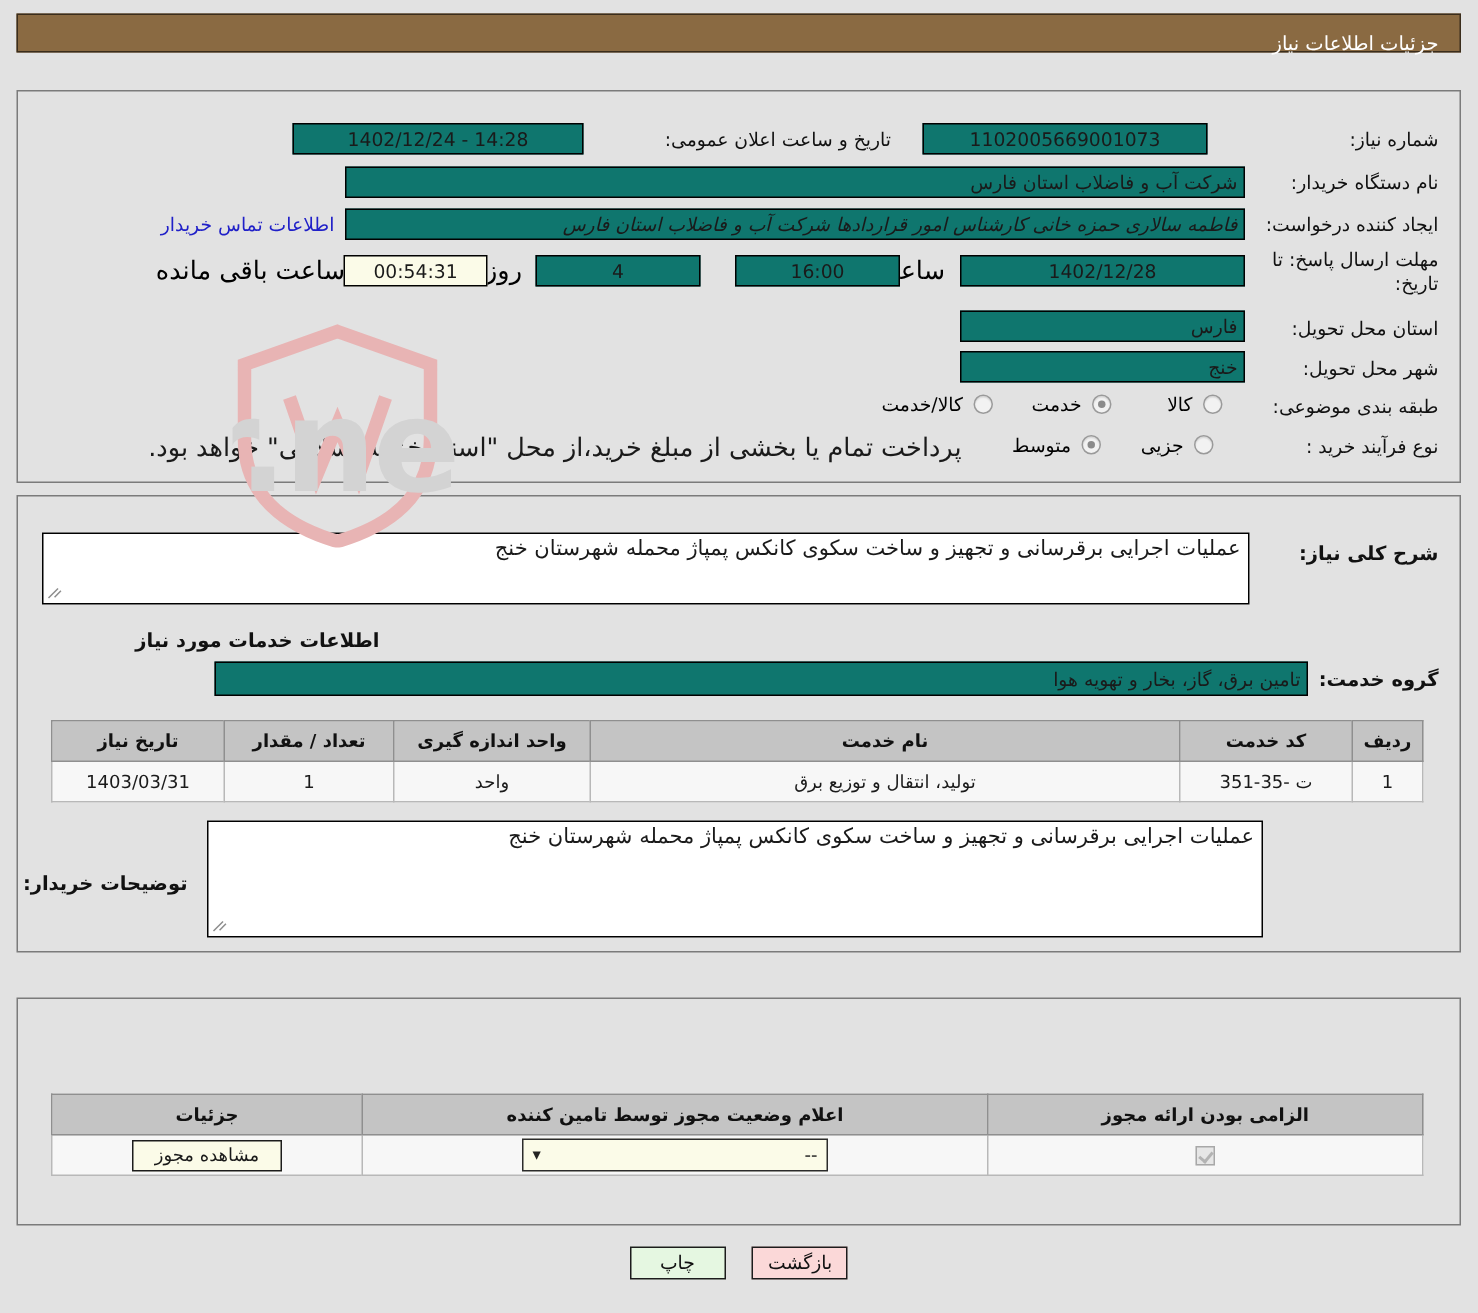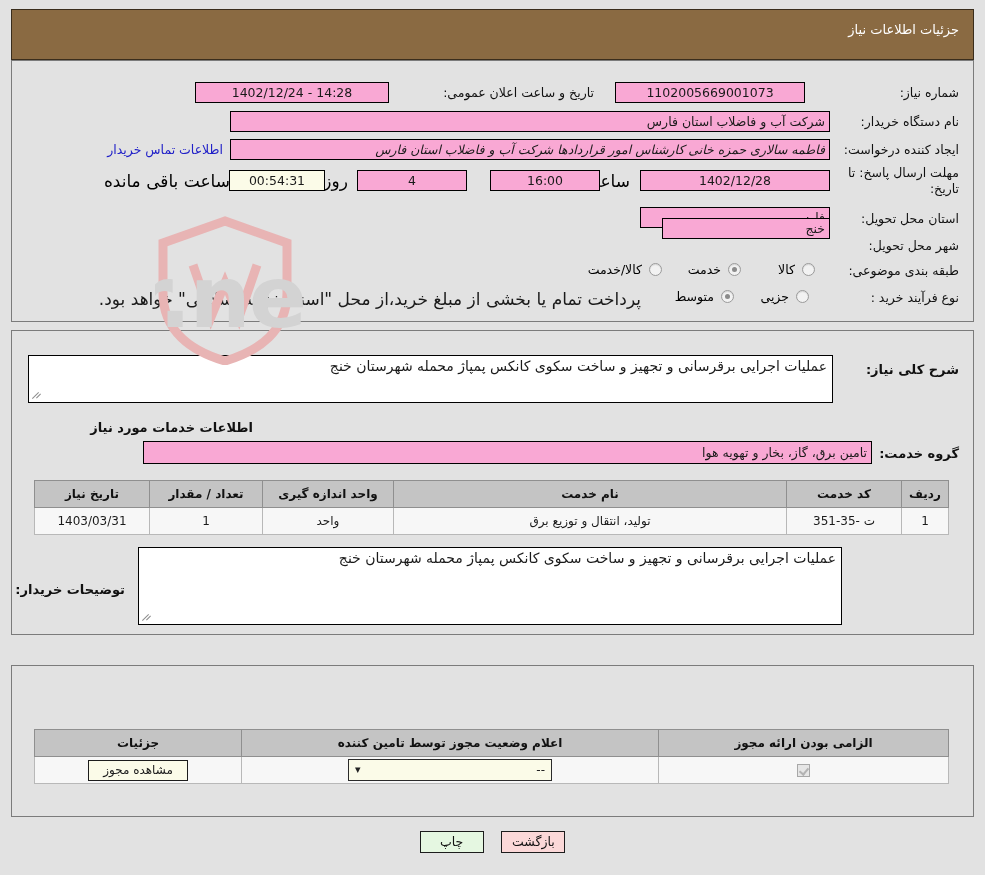--- a/index.html
+++ b/index.html
@@ -31,21 +31,21 @@
     opacity: 1;
   }
   .watermark svg { display: block; }
 
   
   .page-header {
     position: absolute;
     left: 11px;
     top: 9px;
     width: 963px;
-    height: 51px;
+    height: 26px;
     background: #8a6a42;
     border: 1px solid #3a2d1c;
     box-sizing: border-box;
   }
   .page-header .title {
     position: absolute;
     right: 14px;
     top: 12px;
     color: #ffffff;
     font-size: 13px;
@@ -67,21 +67,21 @@
   .lbl {
     position: absolute;
     font-size: 12.5px;
     color: #111;
     white-space: nowrap;
     line-height: 16px;
   }
   .fld {
     position: absolute;
     box-sizing: border-box;
-    background: #f9a8d4;
+    background: #0f766e;
     border: 1px solid #000000;
     height: 21px;
     line-height: 19px;
     font-size: 12.5px;
     color: #1a1a1a;
     padding: 0 4px;
     text-align: center;
     font-family: "DejaVu Sans", "Liberation Sans", sans-serif;
     overflow: hidden;
     white-space: nowrap;
@@ -337,21 +337,21 @@
 <div class="fld" style="right:385px; top:170px; width:110px;">16:00</div>
 <div class="fld" style="right:518px; top:170px; width:110px;">4</div>
 <span class="plain" style="right:637px; top:173px;">روز و</span>
 <div class="fld yellowish" style="right:660px; top:170px; width:96px;">00:54:31</div>
 <span class="plain" style="right:755px; top:173px;">ساعت باقی مانده</span>
 
 <span class="lbl" style="right:26px; top:211px;">استان محل تحویل:</span>
 <div class="fld rt" style="right:155px; top:207px; width:190px;">فارس</div>
 
 <span class="lbl" style="right:26px; top:238px;">شهر محل تحویل:</span>
-<div class="fld rt" style="right:155px; top:218px; width:168px;">خنج</div>
+<div class="fld rt" style="right:155px; top:234px; width:190px;">خنج</div>
 
 <span class="lbl" style="right:26px; top:263px;">طبقه بندی موضوعی:</span>
 <span class="radio" id="rad-cat-0" style="right:170px; top:263px;"></span>
 <span class="radio-label" style="right:190px; top:262px;">کالا</span>
 <span class="radio on" id="rad-cat-1" style="right:244px; top:263px;"></span>
 <span class="radio-label" style="right:264px; top:262px;">خدمت</span>
 <span class="radio" id="rad-cat-2" style="right:323px; top:263px;"></span>
 <span class="radio-label" style="right:343px; top:262px;">کالا/خدمت</span>
 
 <span class="lbl" style="right:26px; top:290px;">نوع فرآیند خرید :</span>

